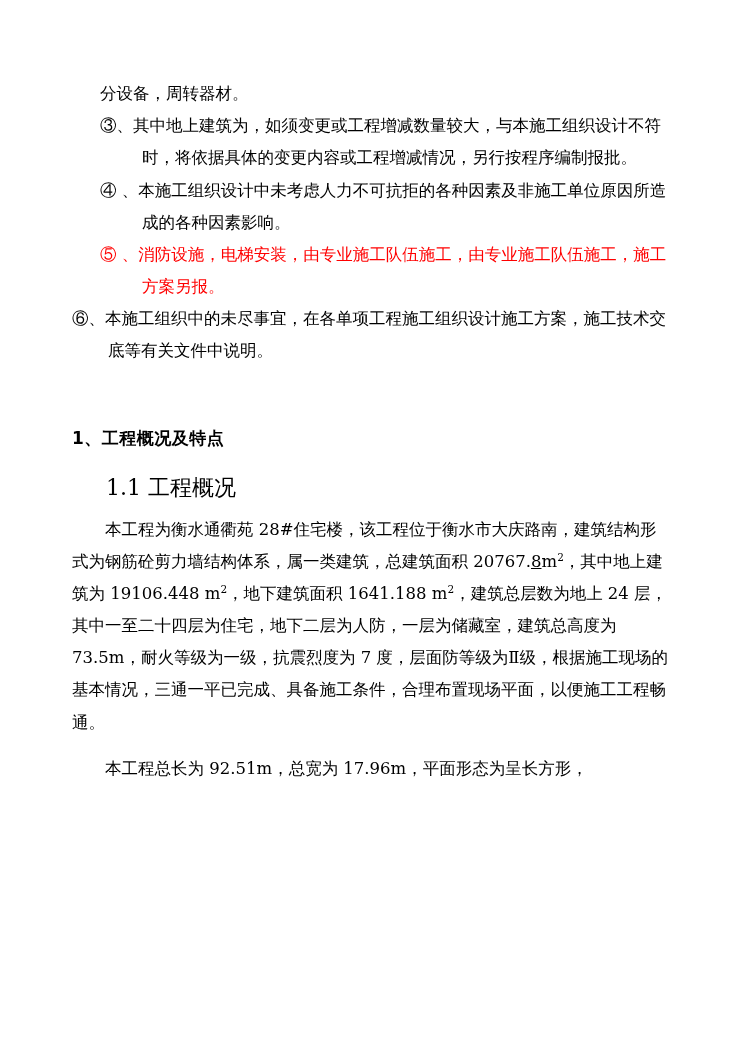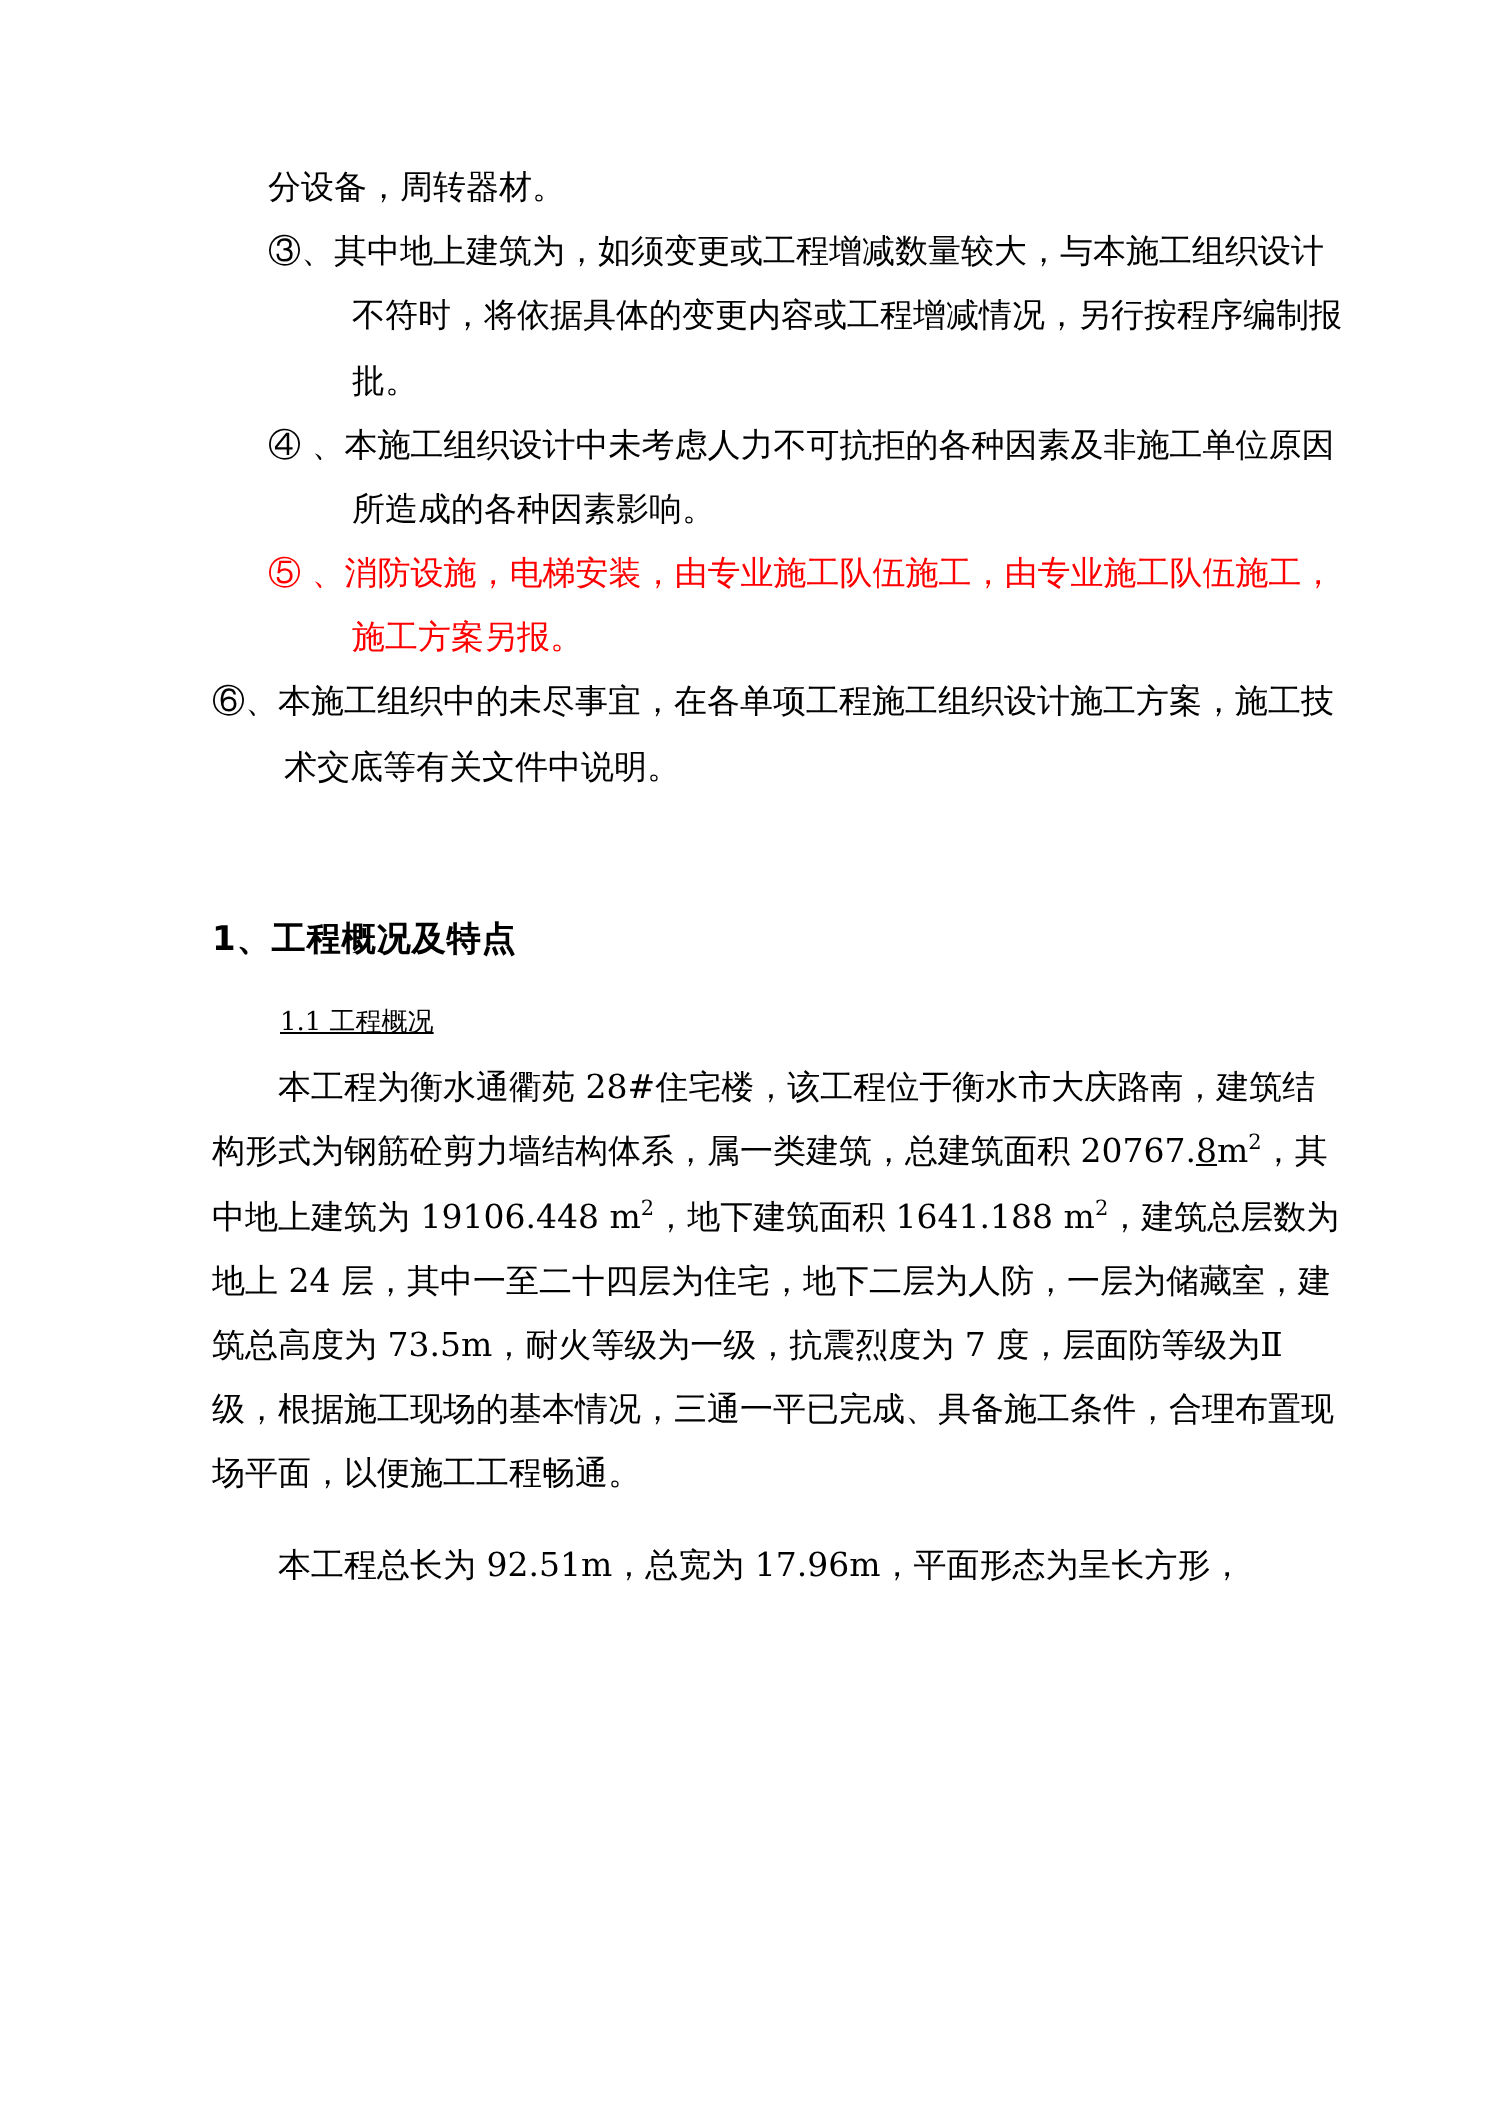--- a/index.html
+++ b/index.html
@@ -12,21 +12,21 @@
     background: #ffffff;
     font-family: "DejaVu Serif", "Liberation Serif", serif;
     color: #000000;
     overflow: hidden;
   }
   .page {
     position: relative;
     width: 744px;
     height: 1052px;
     box-sizing: border-box;
-    padding: 78px 72px 60px 106px;
+    padding: 78px 72px 60px 72px;
   }
   .doc-body {
     font-size: 16.5px;
     line-height: 1.95;
     color: #000;
   }
   p {
     margin: 0;
   }
   .para {
@@ -52,24 +52,23 @@
   }
   .section-heading {
     font-family: "DejaVu Sans", "Liberation Sans", sans-serif;
     font-weight: bold;
     font-size: 17px;
     margin-top: 34px;
     margin-bottom: 12px;
     letter-spacing: 0.5px;
   }
   .sub-heading {
-    font-size: 13px;
+    font-size: 22px;
     margin-top: 10px;
     margin-left: 34px;
-    text-decoration: underline;
   }
   .body-para {
     text-indent: 33px;
     margin-top: 4px;
   }
   .underline-sub {
     text-decoration: underline;
   }
   sup, .sup {
     font-size: 10.5px;

